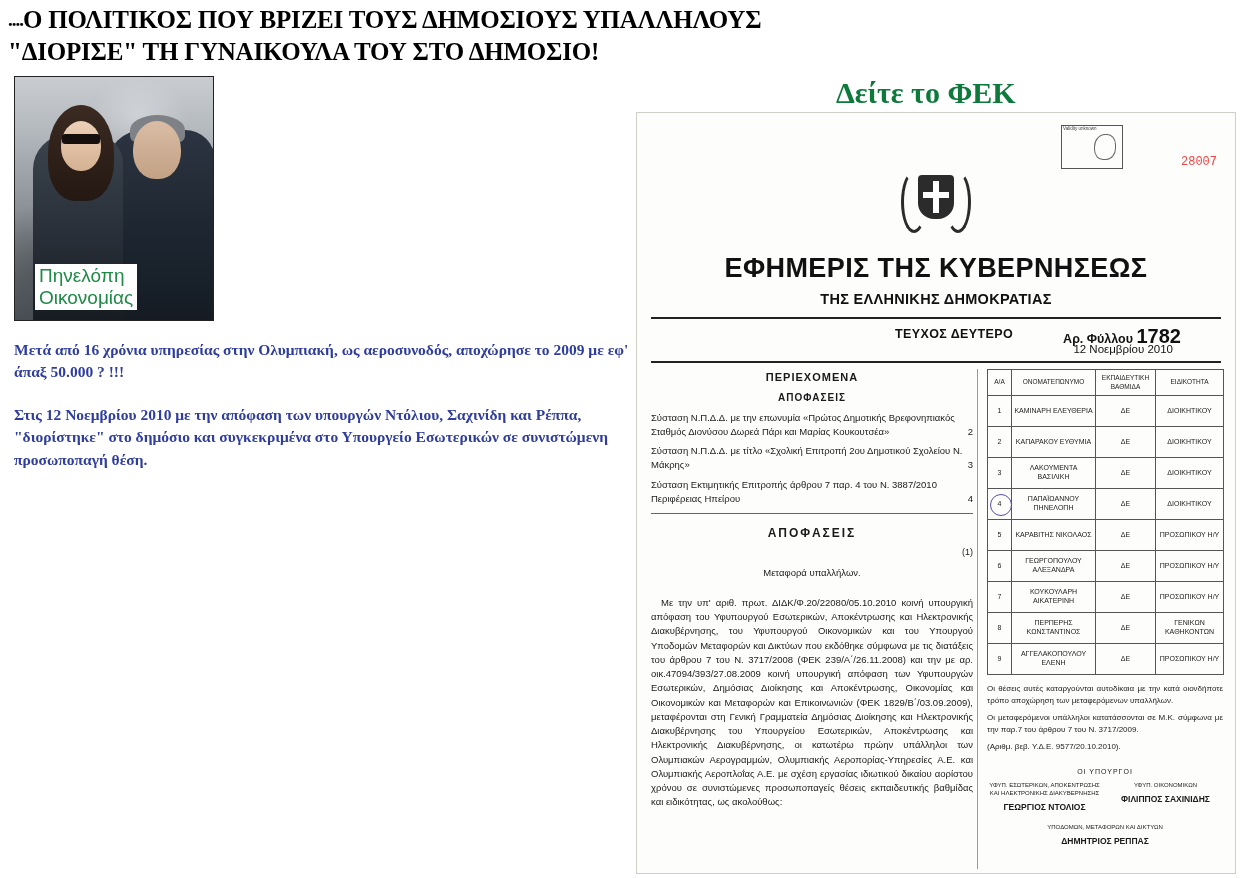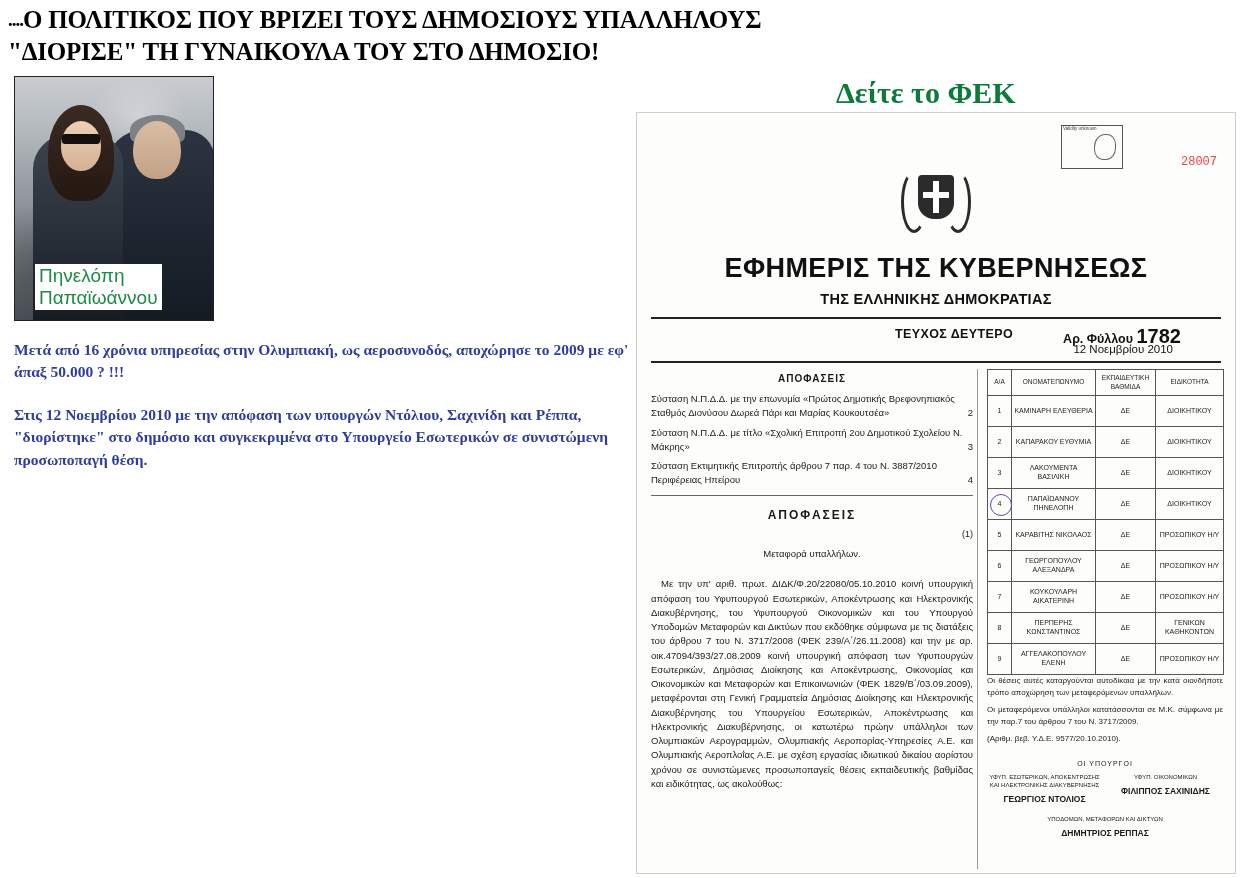--- a/index.html
+++ b/index.html
@@ -312,20 +312,21 @@
   td.name { text-align: center; }
   .row-mark {
     position: absolute;
     left: 352px;
     width: 22px; height: 22px;
     border: 1.6px solid #5d4ea8;
     border-radius: 50%;
     pointer-events: none;
   }
   .right-note {
+    margin-top: 8px;
     font-size: 8px;
     line-height: 1.5;
     text-align: justify;
   }
   .right-note p { margin: 0 0 5px 0; }
   .sign-block {
     margin-top: 14px;
     text-align: center;
     font-size: 7px;
     line-height: 1.5;
@@ -354,21 +355,21 @@
     <div class="photo-box">
       <div class="photo-bg"></div>
       <div class="fig-man"></div>
       <div class="fig-man-hair"></div>
       <div class="fig-man-head"></div>
       <div class="fig-woman"></div>
       <div class="fig-woman-hair"></div>
       <div class="fig-woman-face"></div>
       <div class="fig-woman-glasses"></div>
       <div class="photo-caption">Πηνελόπη
-Παπαϊωάννου</div>
+Οικονομίας</div>
     </div>
 
     <div class="para first">Μετά από 16 χρόνια υπηρεσίας στην Ολυμπιακή, ως αεροσυνοδός, αποχώρησε το 2009 με εφ' άπαξ 50.000 ? !!!</div>
     <div class="para second">Στις 12 Νοεμβρίου 2010 με την απόφαση των υπουργών Ντόλιου, Σαχινίδη και Ρέππα, "διορίστηκε" στο δημόσιο και συγκεκριμένα στο Υπουργείο Εσωτερικών σε συνιστώμενη προσωποπαγή θέση.</div>
   </div>
 
   <div class="fek-title">Δείτε το ΦΕΚ</div>
 
   <div class="scan">
 
@@ -394,20 +395,21 @@
       <span class="tefxos">ΤΕΥΧΟΣ ΔΕΥΤΕΡΟ</span>
       <span class="arfyllou">
         <span>Αρ. Φύλλου</span>
         <b>1782</b>
       </span>
       <span class="date">12 Νοεμβρίου 2010</span>
     </div>
     <div class="rule-bot"></div>
 
     <div class="body-left">
+      <div class="contents-title">ΠΕΡΙΕΧΟΜΕΝΑ</div>
       <div class="decisions-title">ΑΠΟΦΑΣΕΙΣ</div>
 
       <div class="toc-item">
         <span class="t">Σύσταση Ν.Π.Δ.Δ. με την επωνυμία «Πρώτος Δημοτικής Βρεφονηπιακός Σταθμός Διονύσου Δωρεά Πάρι και Μαρίας Κουκουτσέα»</span>
         <span class="n">2</span>
       </div>
       <div class="toc-item">
         <span class="t">Σύσταση Ν.Π.Δ.Δ. με τίτλο «Σχολική Επιτροπή 2ου Δημοτικού Σχολείου Ν. Μάκρης»</span>
         <span class="n">3</span>
       </div>

